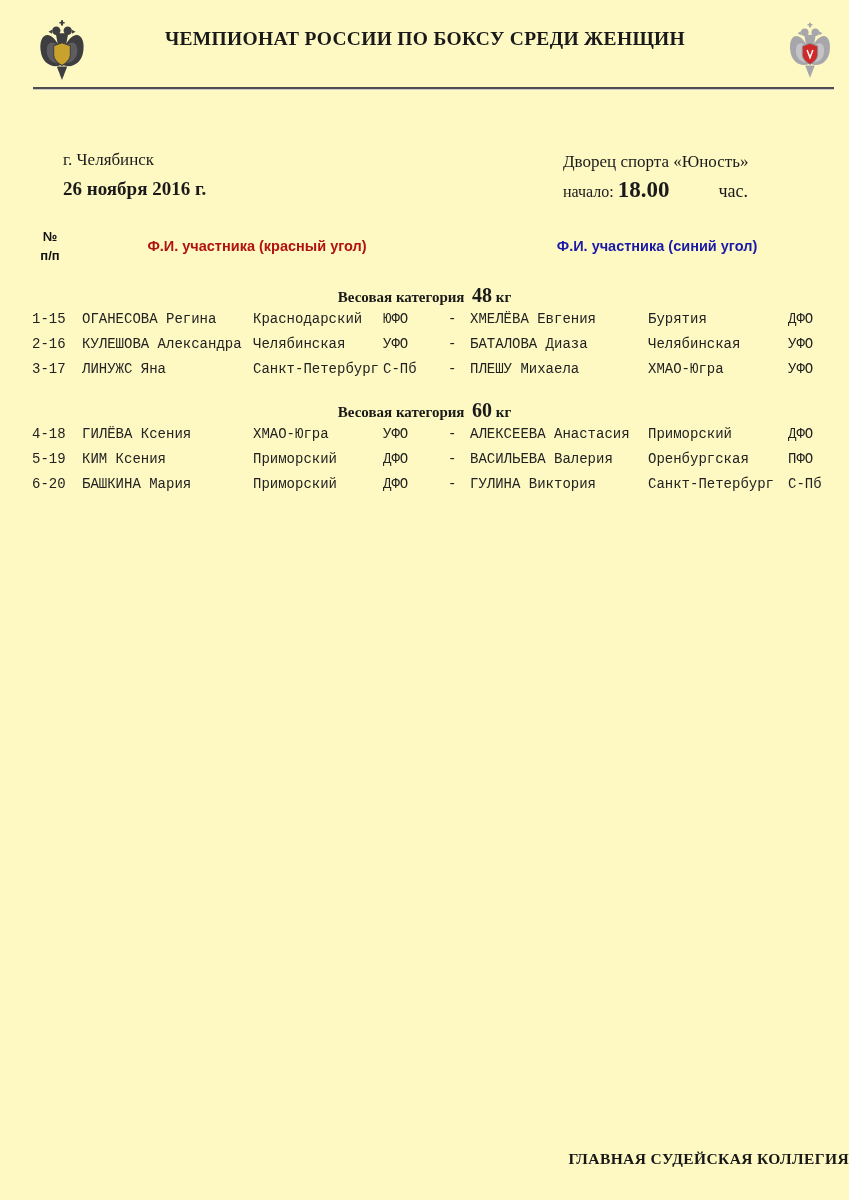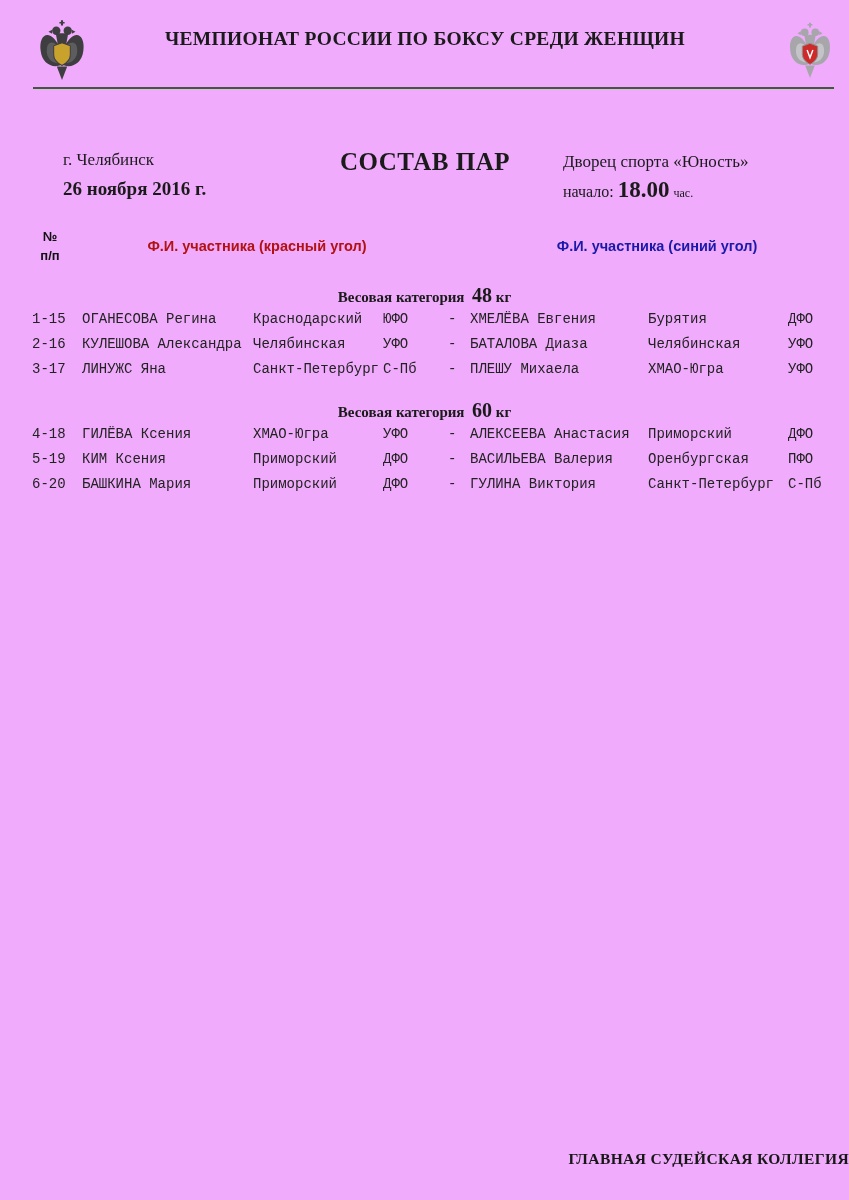--- a/index.html
+++ b/index.html
@@ -1,19 +1,19 @@
 <!DOCTYPE html>
 <html><head>
 <meta charset="utf-8">
 <style>
   html,body{margin:0;padding:0;}
   .page{
     position:relative;
     width:849px;height:1200px;
-    background:#f0abfc;
+    background:#fef9c3;
     font-family:"Liberation Serif", serif;
     color:#1a1a1a;
     overflow:hidden;
   }
   
   .emblem{position:absolute;}
   .emblem.left{left:36px;top:18px;width:52px;height:66px;}
   .emblem.right{left:786px;top:20px;width:48px;height:62px;}
   .eagle{width:100%;height:100%;display:block;}
   .eagle-dark .w{fill:#3e3e40;}
@@ -40,21 +40,21 @@
   .info-city{font-size:17px;}
   .info-date{font-size:19px;font-weight:bold;margin-top:8px;}
   .doc-title{
     position:absolute;left:280px;top:148px;width:290px;text-align:center;
     font-size:25px;font-weight:bold;letter-spacing:.5px;
   }
   .info-right{position:absolute;left:563px;top:152px;width:260px;}
   .info-venue{font-size:17px;}
   .info-start{font-size:16px;margin-top:5px;}
   .info-start .time{font-size:23px;font-weight:bold;}
-  .info-start .suffix{font-size:12px;}
+  .info-start .suffix{font-size:18px;margin-left:45px;}
 
   
   .thead{position:absolute;left:0;top:228px;width:849px;height:40px;
     font-family:"Liberation Sans", sans-serif;font-weight:bold;}
   .num-head{position:absolute;left:30px;top:0;width:40px;text-align:center;
     font-size:13px;line-height:1.45;color:#111;}
   .red-head{position:absolute;left:117px;top:10px;width:280px;text-align:center;font-size:14.5px;}
   .blue-head{position:absolute;left:517px;top:10px;width:280px;text-align:center;font-size:14.5px;}
 
   
@@ -125,21 +125,20 @@
       <path class="mark" d="M44 60 l6 16 6 -16"></path>
     </svg>
   </div>
 
   <div class="rule"></div>
 
   <div class="info-left">
     <div class="info-city">г. Челябинск</div>
     <div class="info-date">26 ноября 2016 г.</div>
   </div>
-  <div class="doc-title">СОСТАВ ПАР</div>
   <div class="info-right">
     <div class="info-venue">Дворец спорта «Юность»</div>
     <div class="info-start">
       <span>начало:</span>
       <span class="time">18.00</span>
       <span class="suffix">час.</span>
     </div>
   </div>
 
   <div class="thead">

